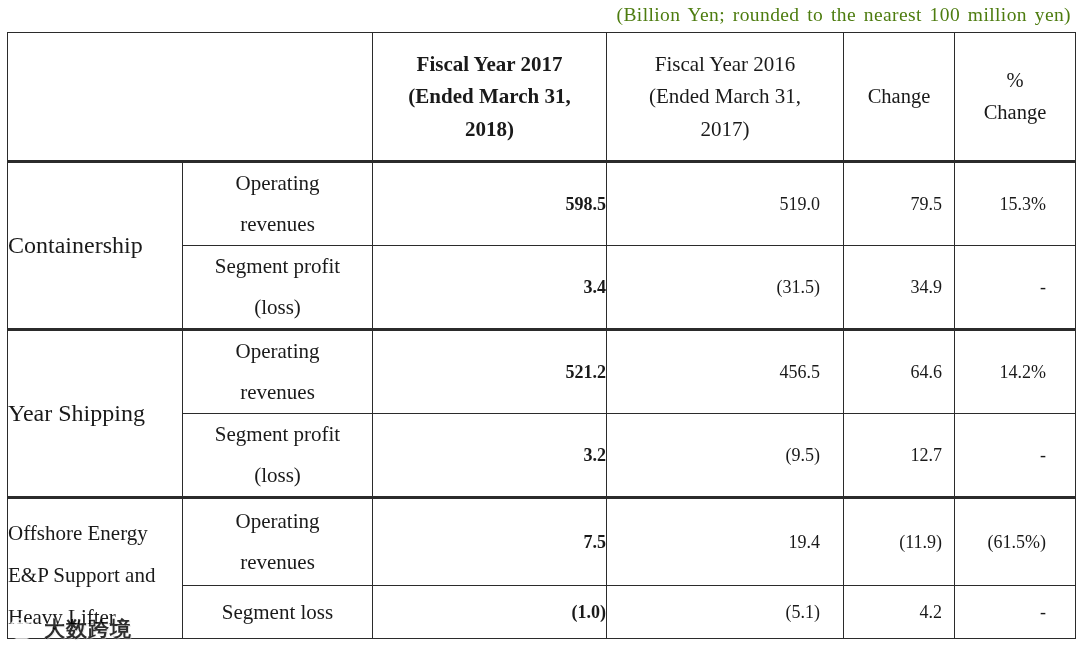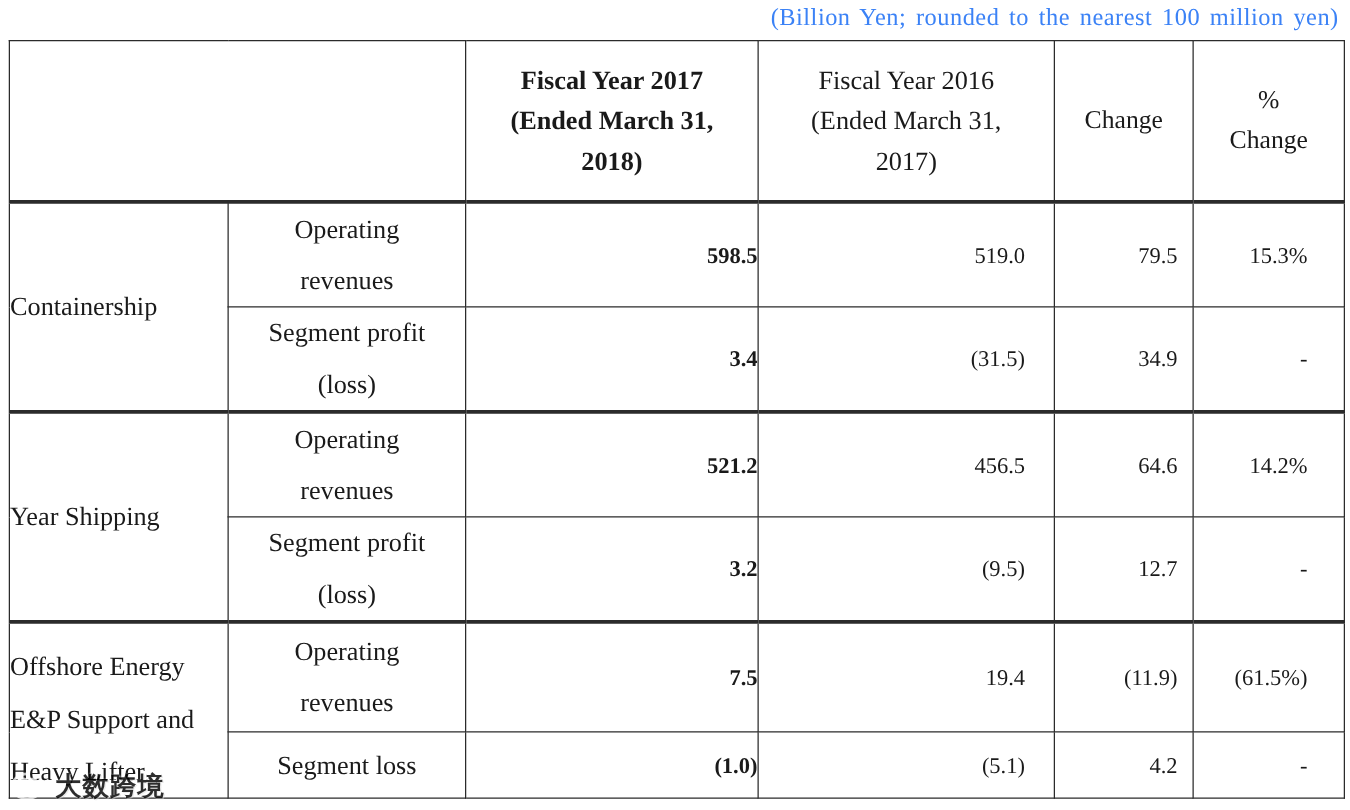--- a/index.html
+++ b/index.html
@@ -24,21 +24,21 @@
     width: 1075px;
     height: 30px;
     display: flex;
     align-items: center;
     justify-content: flex-end;
   }
   .caption-text {
     font-size: 19.5px;
     letter-spacing: 0.4px;
     word-spacing: 2.5px;
-    color: #3b82f6;
+    color: #4d7c0f;
     padding-right: 4px;
   }
 
   
   .table-wrap {
     position: absolute;
     left: 7px;
     top: 32px;
     width: 1068px;
     font-family: Liberation Serif, serif;
@@ -73,21 +73,21 @@
   .hdr.bold { font-weight: bold; }
   .hdr-small { font-size: 20.5px; }
   .hdr-inner { padding: 0 6px; }
 
   
   .bb-thick { border-bottom-width: 3px !important; }
   .bt-thick { border-top-width: 3px !important; }
 
   
   .seg-name {
-    font-size: 21px;
+    font-size: 24px;
     text-align: left;
     padding: 0 0 0 12px;
     line-height: 1.9;
   }
   .seg-name.small {
     font-size: 21px;
     line-height: 2.0;
     vertical-align: top;
     padding-top: 13px;
   }

